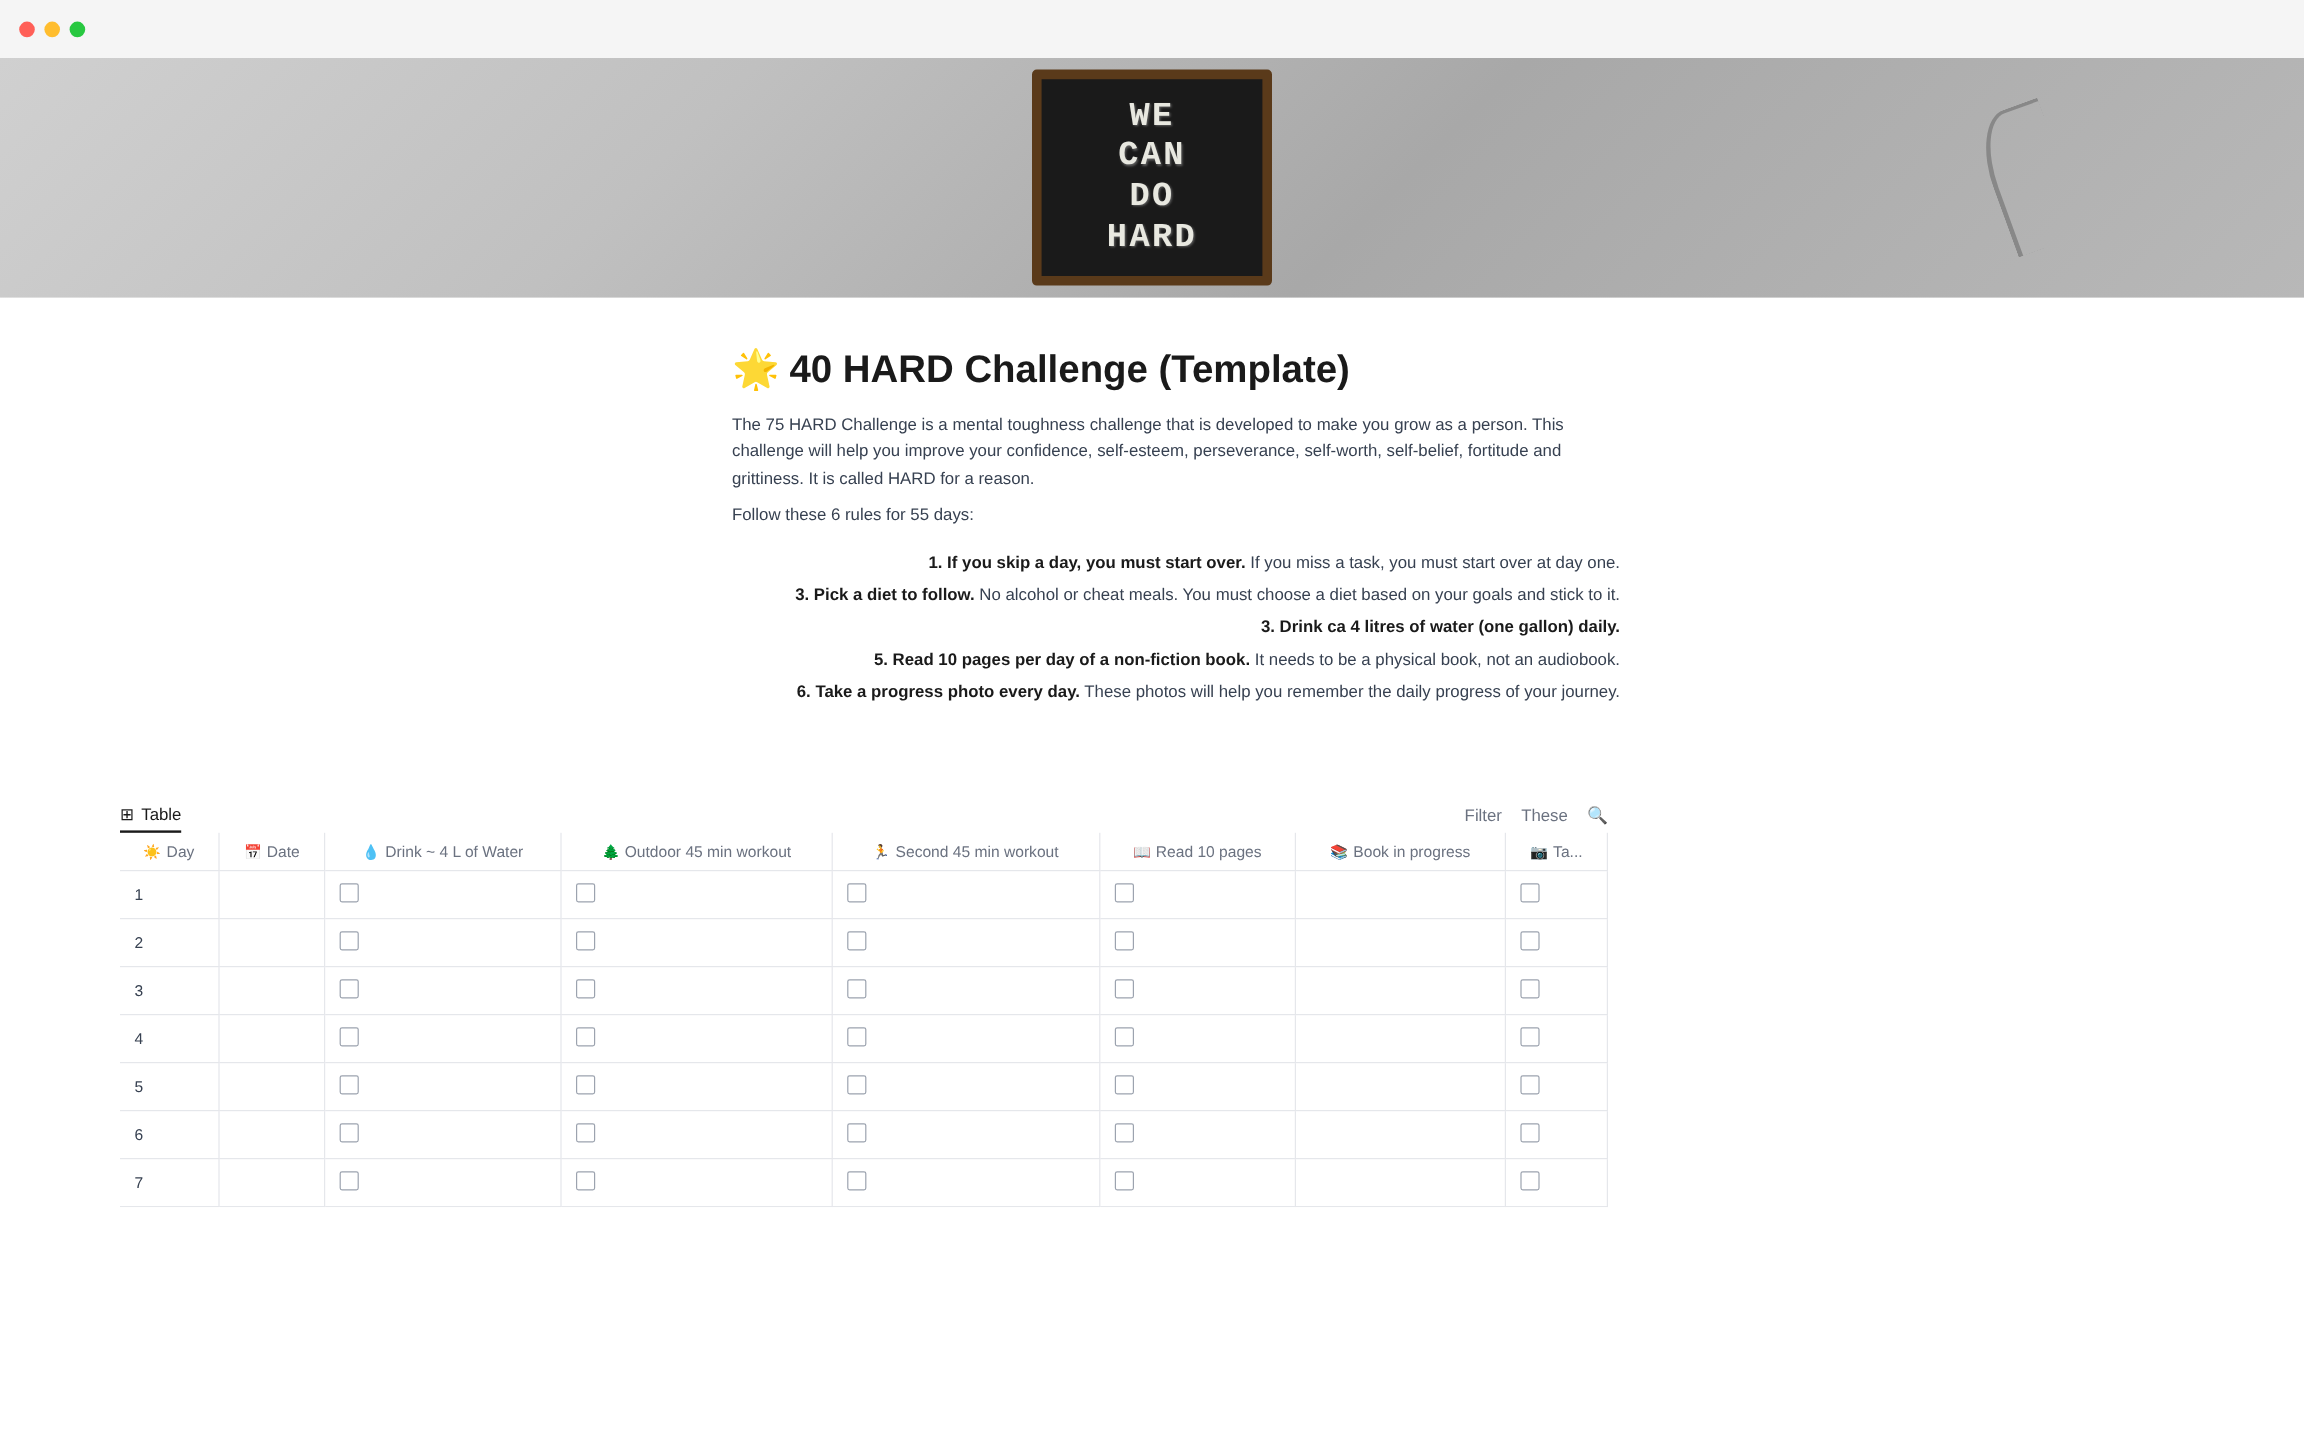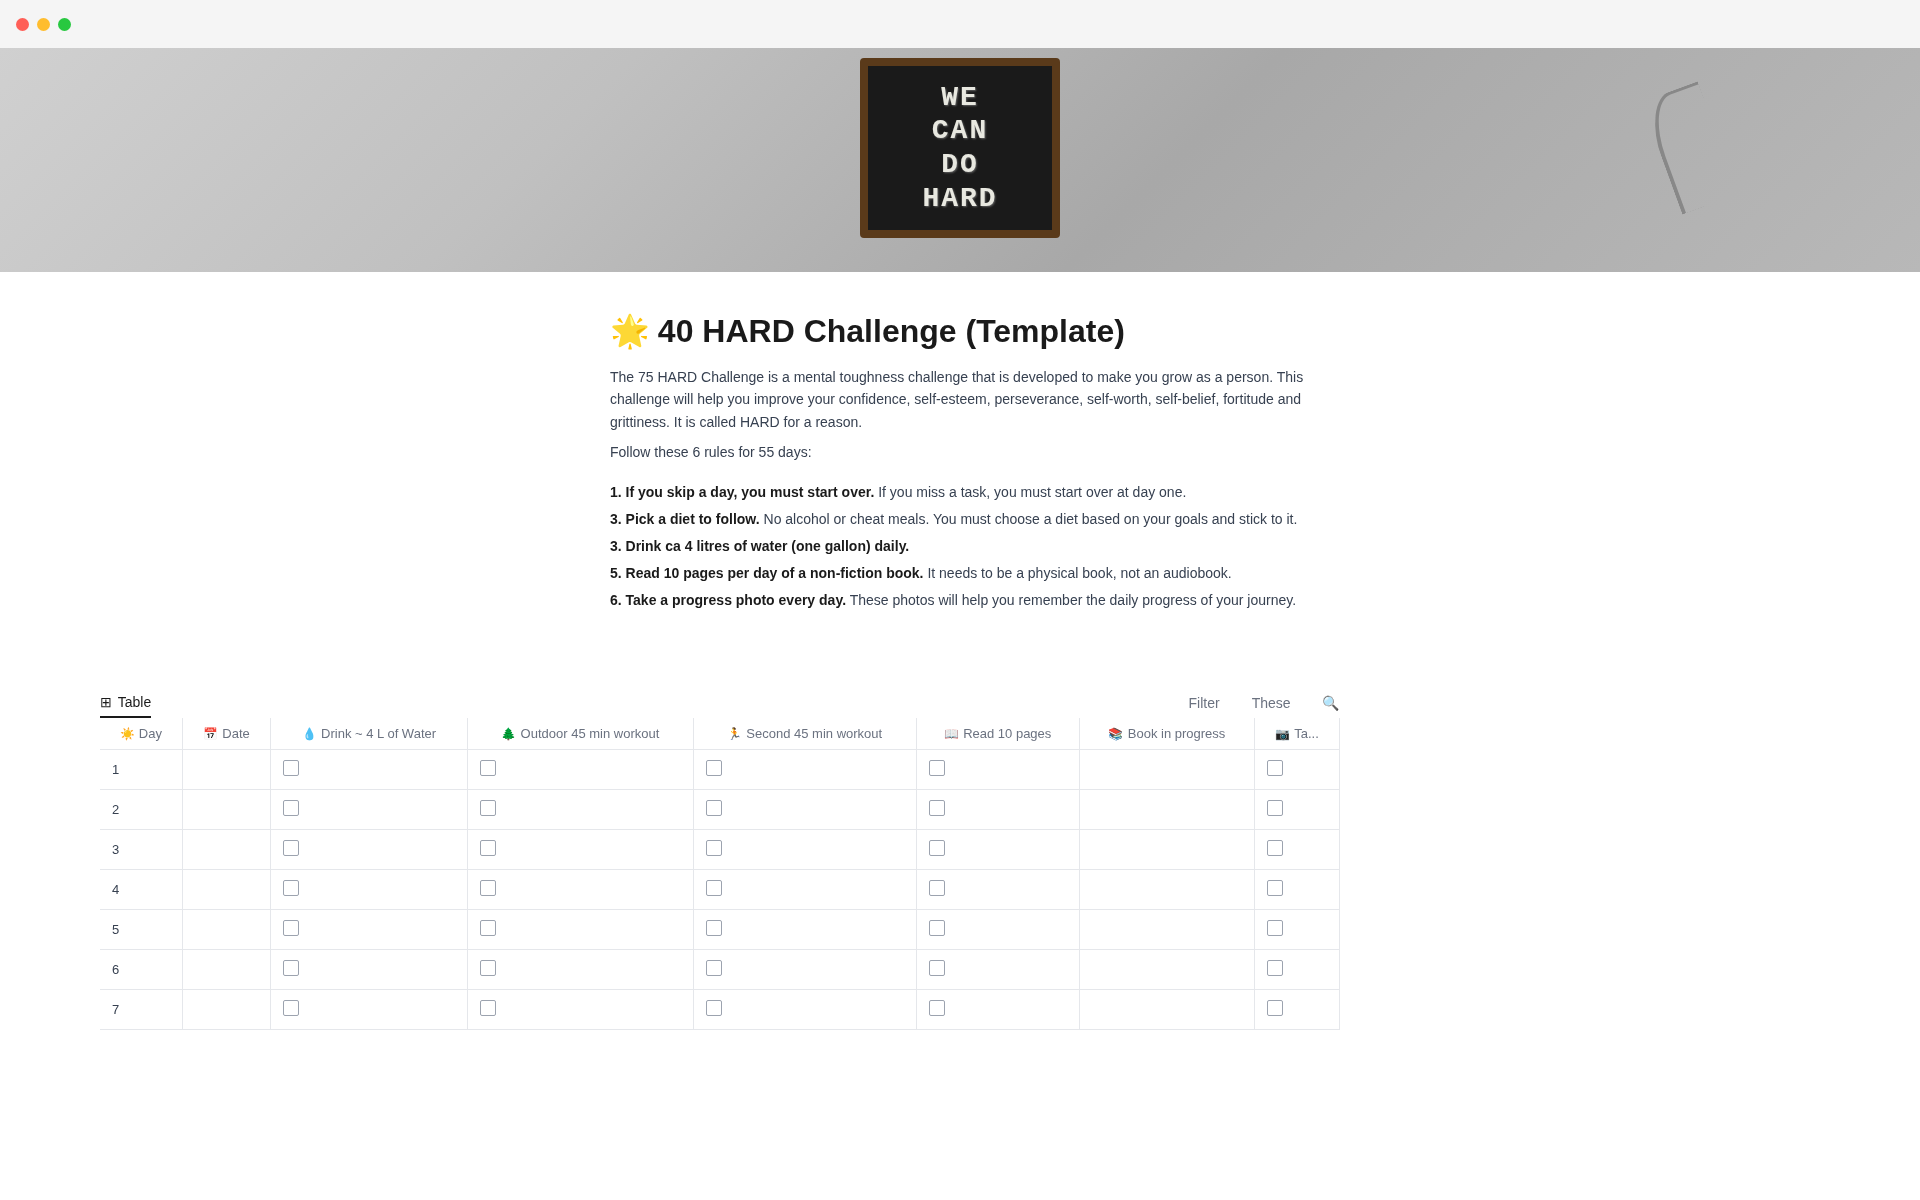--- a/index.html
+++ b/index.html
@@ -36,21 +36,21 @@
 
     
     .main-content {
       margin-top: 48px;
       overflow-x: hidden;
     }
 
     
     .hero-image {
       width: 100%;
-      height: 224px;
+      height: 200px;
       background: linear-gradient(135deg, #d0d0d0 0%, #c0c0c0 30%, #a8a8a8 60%, #b8b8b8 100%);
       position: relative;
       overflow: hidden;
       display: flex;
       align-items: center;
       justify-content: center;
     }
     .hero-chalkboard {
       width: 200px;
       height: 180px;
@@ -114,20 +114,21 @@
 
     .rules-list {
       margin-top: 16px;
       line-height: 1.8;
       color: #374151;
       font-size: 14px;
     }
 
     .rules-list p {
       margin-bottom: 2px;
+      text-align: right;
     }
 
     .rules-list strong {
       color: #1a1a1a;
       font-weight: 700;
     }
 
     
     .table-section {
       margin-top: 32px;
@@ -155,21 +156,21 @@
       cursor: pointer;
     }
 
     .table-tab-icon {
       font-size: 14px;
     }
 
     .table-actions {
       display: flex;
       align-items: center;
-      gap: 32px;
+      gap: 16px;
       color: #6b7280;
       font-size: 14px;
     }
 
     .table-action-btn {
       cursor: pointer;
       color: #6b7280;
     }
 
     

